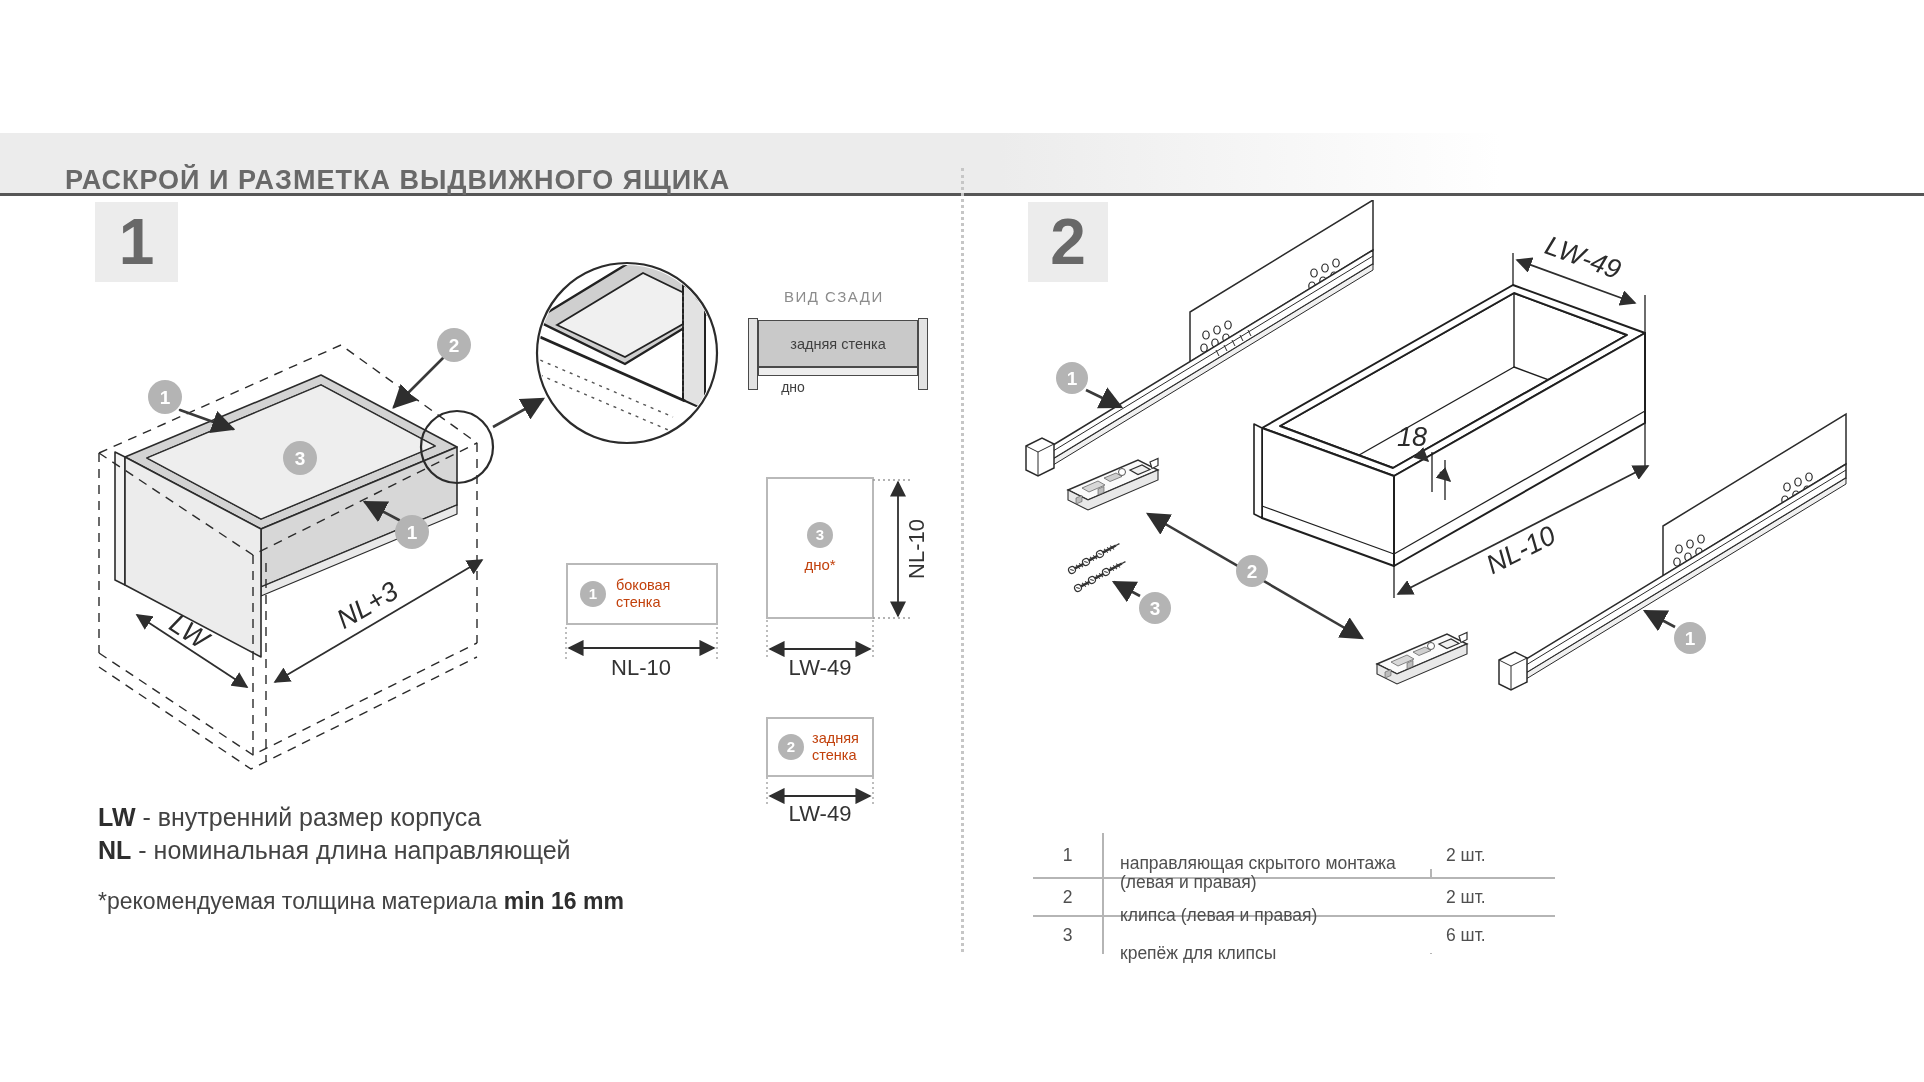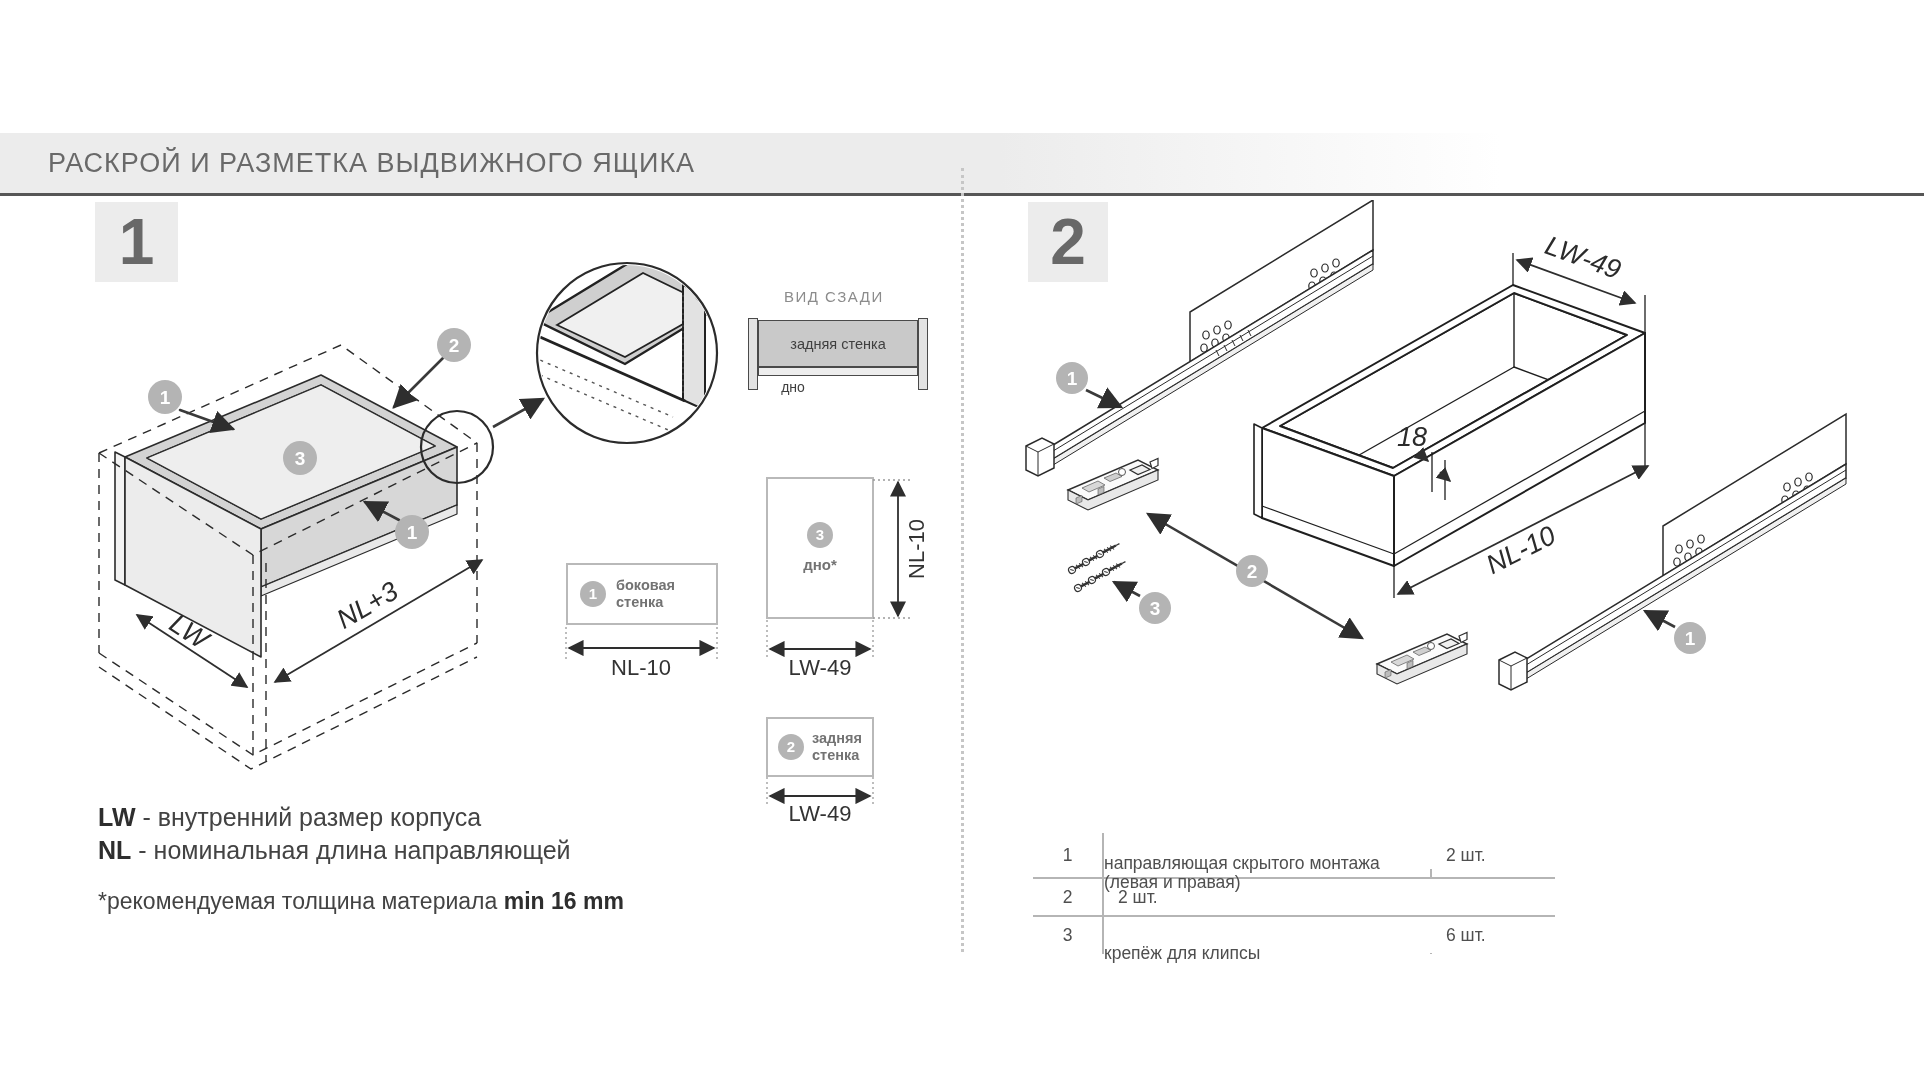--- a/index.html
+++ b/index.html
@@ -3,52 +3,52 @@
 <meta charset="utf-8">
 <style>
   html,body{margin:0;padding:0;}
   body{width:1924px;height:1082px;position:relative;background:#fff;
        font-family:"Liberation Sans","DejaVu Sans",sans-serif;overflow:hidden;}
   .abs{position:absolute;}
   
   .header-bar{left:0;top:133px;width:1924px;height:60px;
     background:linear-gradient(90deg,#ececec 0%,#ececec 52%,#ffffff 78%);
     border-bottom:3px solid #565656;}
-  .header-title{margin:0;padding-left:48px;line-height:60px;font-size:27px;font-weight:normal;
+  .header-title{margin:17px;padding-left:48px;line-height:60px;font-size:27px;font-weight:bold;
     letter-spacing:1px;color:#696969;white-space:nowrap;}
   
   .secnum{background:#ececec;color:#686868;font-size:64px;font-weight:bold;
     display:flex;align-items:center;justify-content:center;}
   
   .rear-label{color:#8c8c8c;font-size:15px;letter-spacing:1.5px;}
   .rv-panel{background:#e3e3e3;border:1.5px solid #4a4a4a;box-sizing:border-box;}
   .rv-back{background:#c9c9c9;border:1.5px solid #4a4a4a;box-sizing:border-box;
     display:flex;align-items:center;justify-content:center;font-size:14.5px;color:#3f3f3f;}
   .rv-strip{background:#ededed;border:1.2px solid #4a4a4a;box-sizing:border-box;}
   .rv-bottom-label{text-align:center;font-size:14px;color:#3f3f3f;}
   
   .card{border:2.5px solid #b9b9b9;background:#fff;box-sizing:border-box;display:flex;align-items:center;}
   .card-badge{flex:none;width:26px;height:26px;border-radius:50%;background:#b4b4b4;color:#fff;
     font-size:15px;font-weight:bold;line-height:26px;text-align:center;}
-  .card-text{font-size:14.5px;color:#737373;line-height:1.18;font-weight:bold;}
+  .card-text{font-size:14.5px;color:#c2410c;line-height:1.18;}
   .card-col{flex-direction:column;justify-content:center;gap:8px;}
   
   .legend-line{color:#434343;font-size:25px;white-space:nowrap;}
   .legend-line b{color:#2e2e2e;}
   .legend-line .desc{margin-left:7px;}
   .legend-small{font-size:23px;margin-top:16px;}
   
   .divider{border-left:3px dotted #c6c6c6;width:0;}
   
   .parts-table{left:1033px;top:833px;width:522px;color:#4f4f4f;font-size:17.5px;}
   .pt-row{display:flex;box-sizing:border-box;}
   .pt-row.sep{border-bottom:2px solid #b5b5b5;}
   .pt-c1{flex:none;width:71px;display:flex;align-items:center;justify-content:center;
     border-right:2px solid #b5b5b5;box-sizing:border-box;}
-  .pt-c2{flex:none;width:328px;display:flex;align-items:center;
+  .pt-c2{flex:none;width:328px;display:flex;align-items:center;padding-left:16px;
     border-right:2px solid #b5b5b5;box-sizing:border-box;line-height:19px;margin-top:36px;}
   .pt-c2 span{display:block;max-width:290px;}
   .pt-c3{flex:1;display:flex;align-items:center;padding-left:14px;box-sizing:border-box;}
   svg{display:block;}
   svg text{font-family:"Liberation Sans","DejaVu Sans",sans-serif;}
   .dimtext{font-size:22px;fill:#333;}
   .isotext{font-size:27px;font-style:italic;fill:#2b2b2b;}
   .badge-num{font-size:19px;font-weight:bold;fill:#fff;text-anchor:middle;}
 </style>
 </head>
@@ -346,20 +346,23 @@
 <div class="abs parts-table">
   <div class="pt-row sep" style="height:46px;">
     <div class="pt-c1">1</div>
     <div class="pt-c2">
         <span>направляющая скрытого монтажа (левая и правая)</span>
       </div>
     <div class="pt-c3">2 шт.</div>
   </div>
   <div class="pt-row sep" style="height:38px;">
     <div class="pt-c1">2</div>
+    <div class="pt-c2">
+        <span>клипса (левая и правая)</span>
+      </div>
     <div class="pt-c3">2 шт.</div>
   </div>
   <div class="pt-row" style="height:37px;">
     <div class="pt-c1">3</div>
     <div class="pt-c2">
         <span>крепёж для клипсы</span>
       </div>
     <div class="pt-c3">6 шт.</div>
   </div>
 </div>

